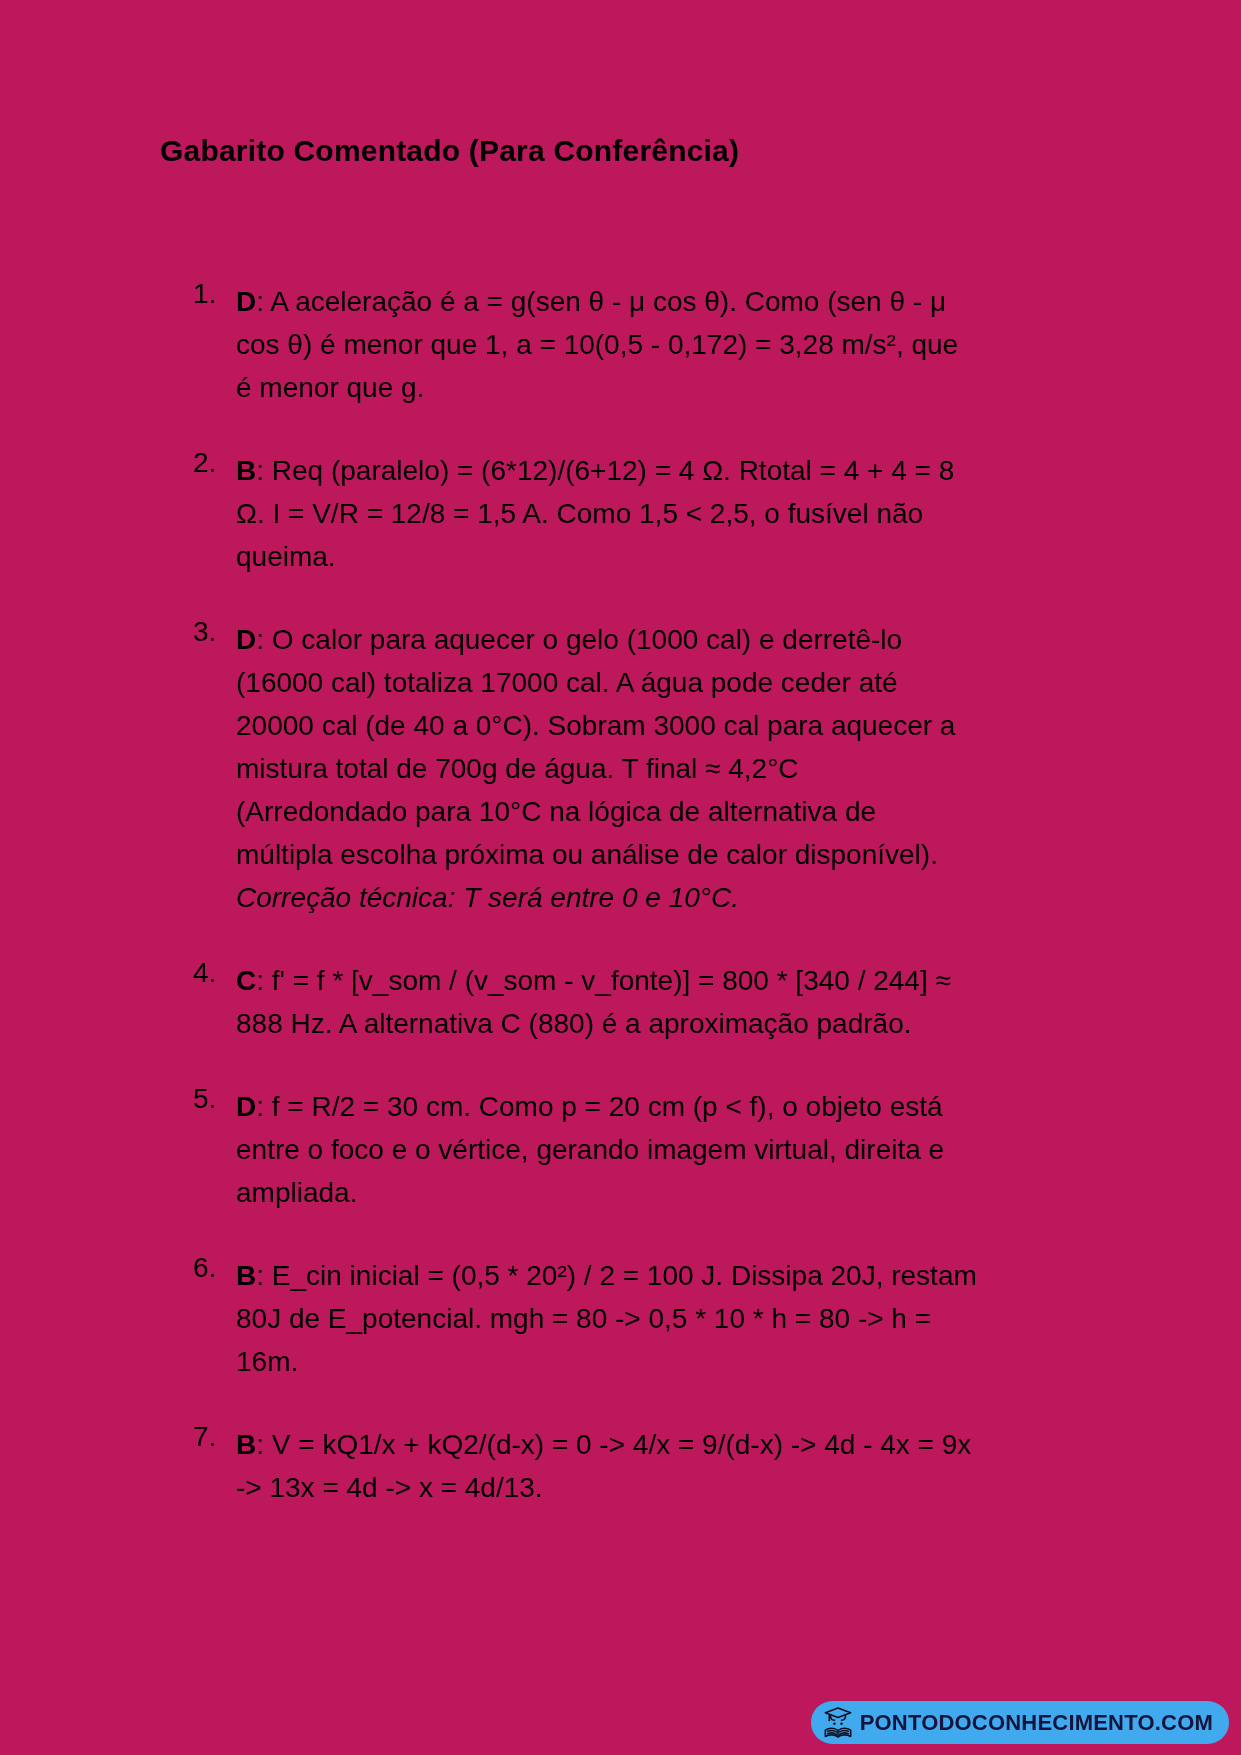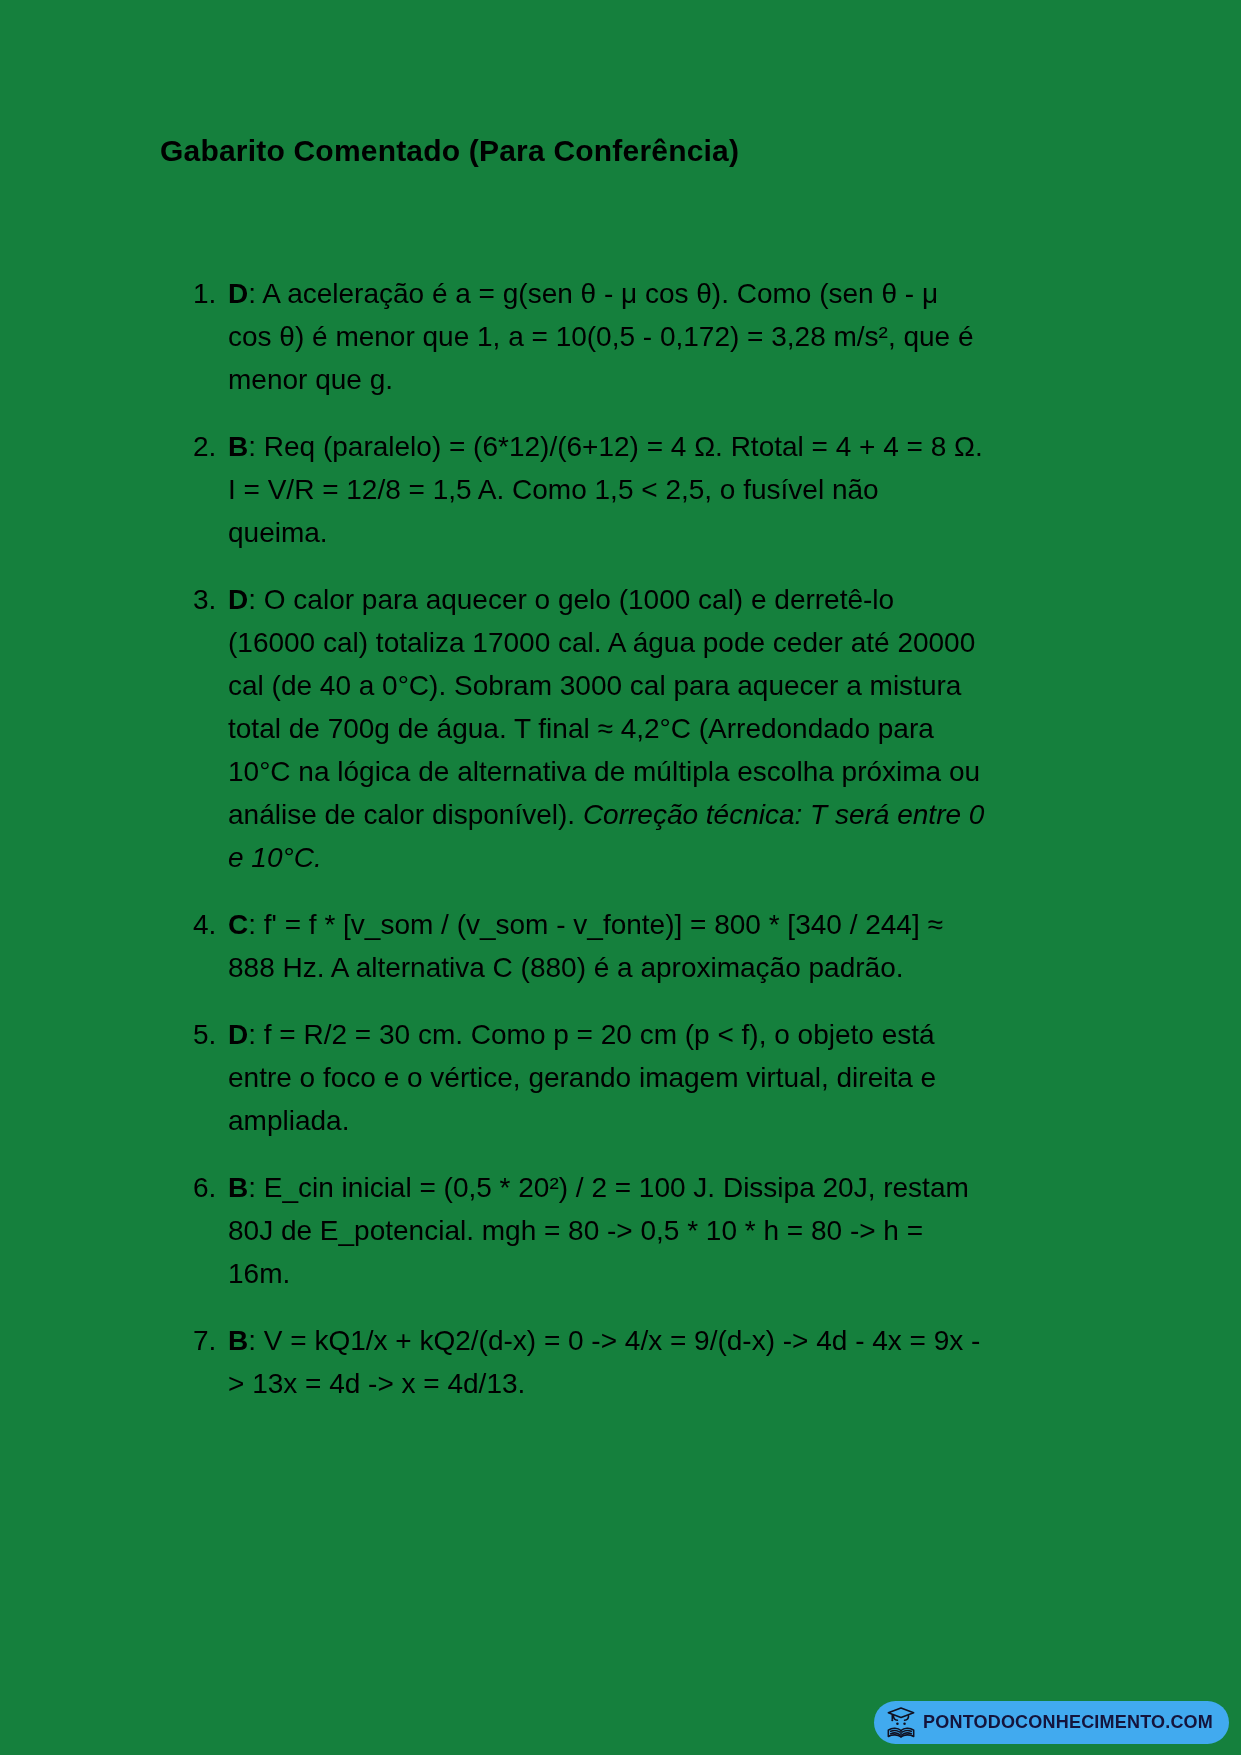--- a/index.html
+++ b/index.html
@@ -8,21 +8,21 @@
     background: #ffffff;
     width: 1241px;
     height: 1755px;
     overflow: hidden;
     font-family: "Liberation Sans", sans-serif;
     color: #000000;
   }
   .page {
     position: absolute;
     inset: 0;
-    background: #15803d;
+    background: #be185d;
   }
   .title {
     position: absolute;
     left: 160px;
     top: 134px;
     margin: 0;
     font-size: 30px;
     font-weight: bold;
     letter-spacing: 0.2px;
   }
@@ -41,21 +41,21 @@
   .answer {
     display: grid;
     grid-template-columns: 35px 1fr;
     font-size: 28px;
     line-height: 43px;
   }
   .answer .num {
     text-align: left;
   }
   .answer .body {
-    margin: 0;
+    margin: 8px;
   }
   .answer .letter {
     font-weight: bold;
   }
   .answer .note {
     font-style: italic;
   }
   .badge {
     position: absolute;
     right: 12px;
@@ -68,21 +68,21 @@
     gap: 3px;
     box-sizing: border-box;
   }
   .badge-icon {
     width: 38px;
     height: 38px;
     flex: 0 0 auto;
   }
   .badge-text {
     font-weight: bold;
-    font-size: 18px;
+    font-size: 22px;
     letter-spacing: 0.2px;
     white-space: nowrap;
   }
 </style>
 </head>
 <body>
 
 <main class="page">
 
   <h1 class="title">Gabarito Comentado (Para Conferência)</h1>

